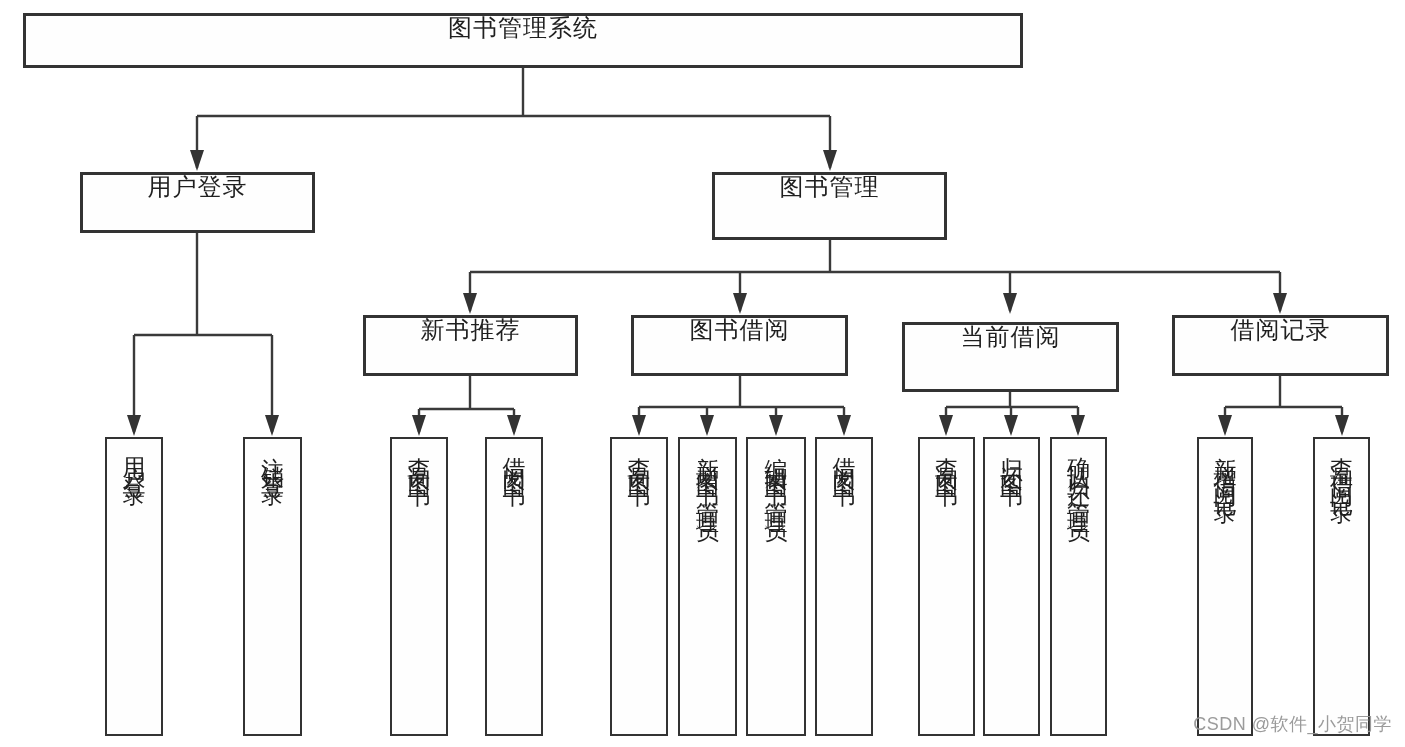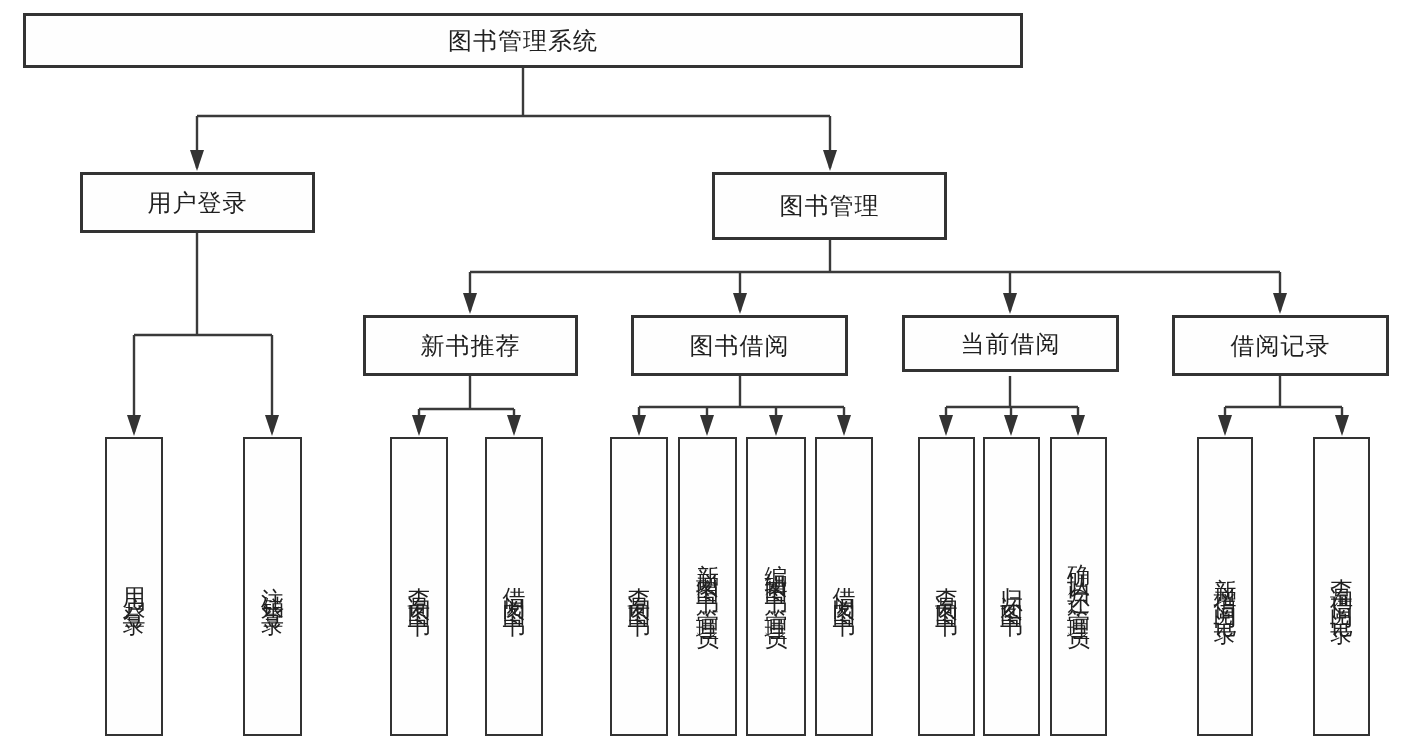--- a/index.html
+++ b/index.html
@@ -21,21 +21,20 @@
     top: 0;
     left: 0;
     z-index: 0;
   }
   .box {
     position: absolute;
     box-sizing: border-box;
     background: #fefefe;
     border: 3px solid #333333;
     display: flex;
-    align-items: center;
     justify-content: center;
     z-index: 1;
   }
   .hlabel {
     font-size: 24px;
     letter-spacing: 1px;
     white-space: nowrap;
     line-height: 1;
   }
   .leaf {
@@ -118,21 +117,21 @@
   <div class="box" style="left:712px; top:172px; width:235px; height:68px;">
     <span class="hlabel">图书管理</span>
   </div>
 
   <div class="box" style="left:363px; top:315px; width:215px; height:61px;">
     <span class="hlabel">新书推荐</span>
   </div>
   <div class="box" style="left:631px; top:315px; width:217px; height:61px;">
     <span class="hlabel">图书借阅</span>
   </div>
-  <div class="box" style="left:902px; top:315px; width:217px; height:57px;">
+  <div class="box" style="left:902px; top:322px; width:217px; height:70px;">
     <span class="hlabel">当前借阅</span>
   </div>
   <div class="box" style="left:1172px; top:315px; width:217px; height:61px;">
     <span class="hlabel">借阅记录</span>
   </div>
 
   <div class="box leaf" style="left:105px; top:437px; width:58px; height:299px;">
     <span class="vtext">用户登录</span>
   </div>
   <div class="box leaf" style="left:243px; top:437px; width:59px; height:299px;">
@@ -169,14 +168,15 @@
     <span class="vtext">确认归还（管理员）</span>
   </div>
 
   <div class="box leaf" style="left:1197px; top:437px; width:56px; height:299px;">
     <span class="vtext">新增借阅记录</span>
   </div>
   <div class="box leaf" style="left:1313px; top:437px; width:57px; height:299px;">
     <span class="vtext">查询借阅记录</span>
   </div>
 
+  <div class="watermark">CSDN @软件_小贺同学</div>
 
 </div>
 
 </body></html>

